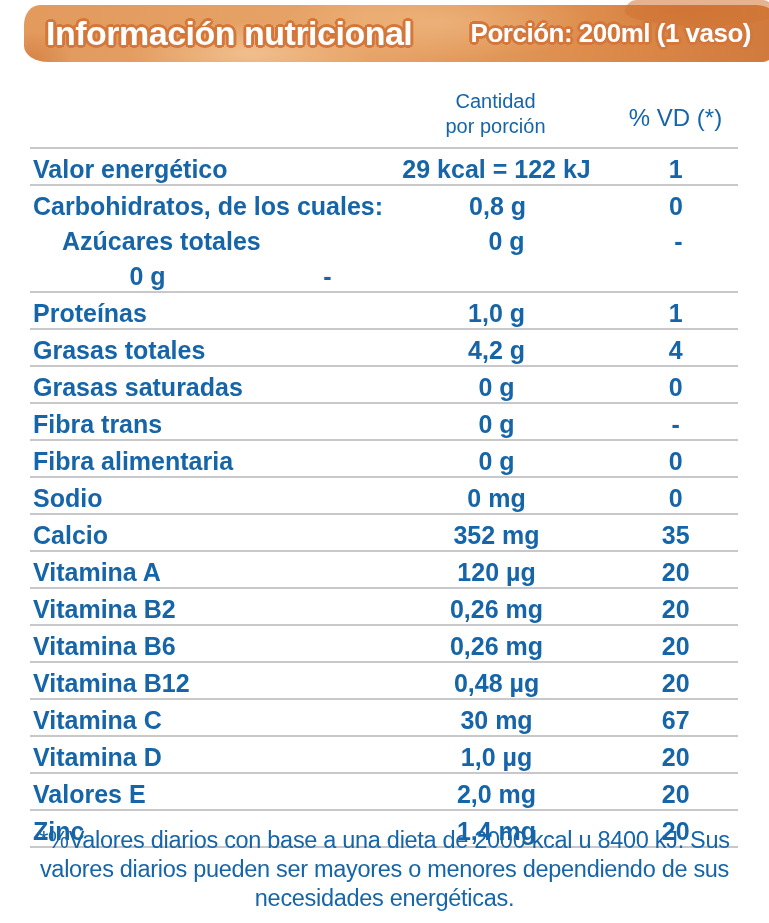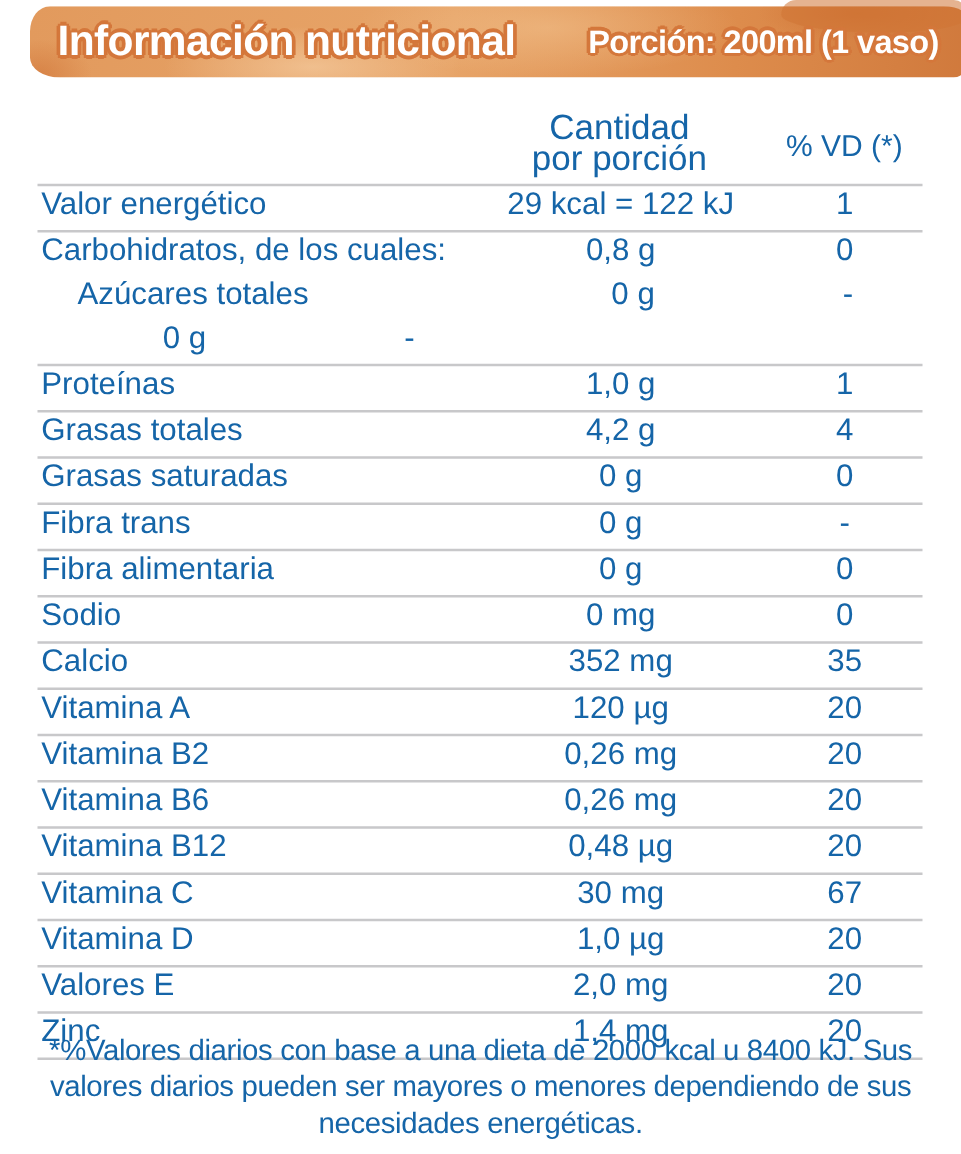--- a/index.html
+++ b/index.html
@@ -31,24 +31,24 @@
       -2px -2px 0 #d4773b, 2px -2px 0 #d4773b, -2px 2px 0 #d4773b, 2px 2px 0 #d4773b,
       -3px 0 0 #d4773b, 3px 0 0 #d4773b, 0 -3px 0 #d4773b, 0 3px 0 #d4773b;
   }
   .banner-title{font-size:34px;margin-left:22px;letter-spacing:-.5px;}
   .banner-portion{font-size:26px;margin-left:auto;margin-right:26px;letter-spacing:-.5px;}
 
   
   .table{position:absolute;left:30px;top:75px;width:708px;}
   .col-headers{display:flex;align-items:flex-end;height:64px;padding-bottom:8px;}
   .col-label-spacer{width:348px;}
-  .col-amount{width:235px;text-align:center;font-size:28px;line-height:25px;}
+  .col-amount{width:235px;text-align:center;font-size:20px;line-height:25px;}
   .col-vd{width:125px;text-align:center;font-size:24px;padding-bottom:7px;}
   .rows{border-bottom:2px solid #c8c8ca;}
-  .row{display:flex;align-items:flex-start;height:35px;font-size:25px;}
+  .row{display:flex;align-items:flex-end;height:35px;font-size:25px;font-weight:bold;}
   .row.rule{border-top:2px solid #c8c8ca;}
   .row .label{width:348px;padding-left:3px;white-space:nowrap;}
   .row.indent .label{padding-left:32px;}
   .row .amount{width:235px;text-align:center;white-space:nowrap;}
   .row .vd{width:125px;text-align:center;white-space:nowrap;}
 
   
   .footnote{
     position:absolute;left:0;top:826px;width:769px;text-align:center;
     font-size:23.5px;line-height:29px;letter-spacing:-.3px;

